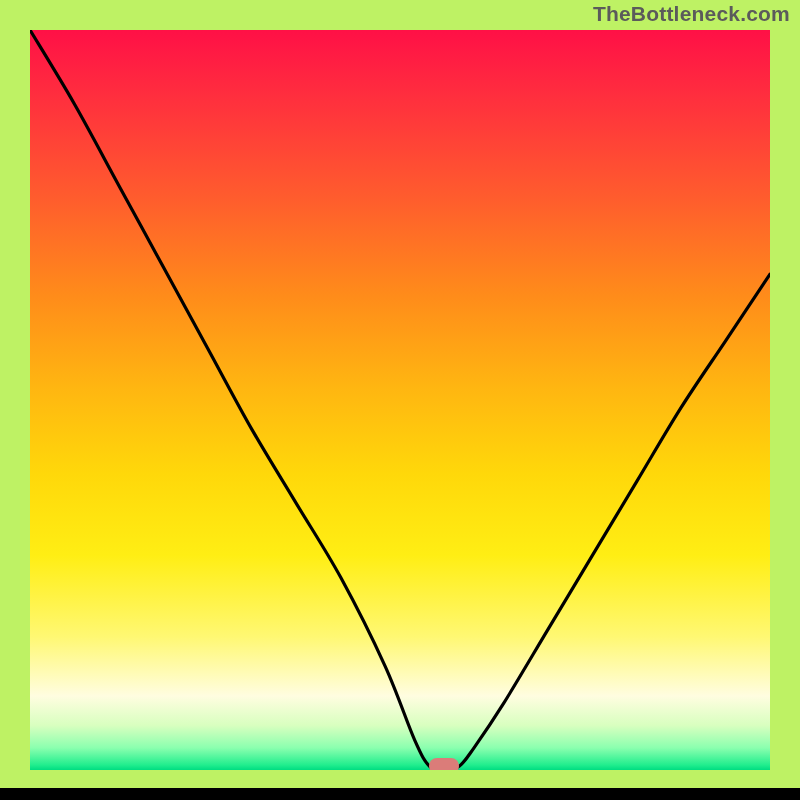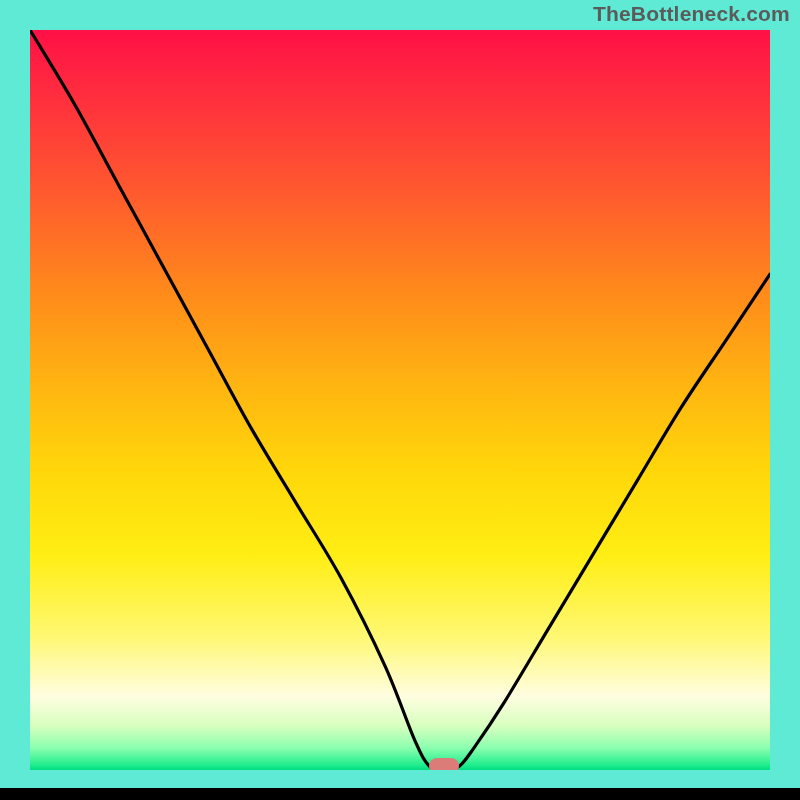--- a/index.html
+++ b/index.html
@@ -8,21 +8,21 @@
     width: 800px;
     height: 800px;
     background: #000;
     font-family: Arial, Helvetica, sans-serif;
     overflow: hidden;
   }
   .stage {
     position: relative;
     width: 800px;
     height: 788px;
-    background: #5eead4;
+    background: #bef264;
   }
   .attribution {
     position: absolute;
     top: 2px;
     right: 10px;
     font-size: 21px;
     font-weight: 600;
     color: #5b5b5b;
     letter-spacing: 0.2px;
     z-index: 10;

